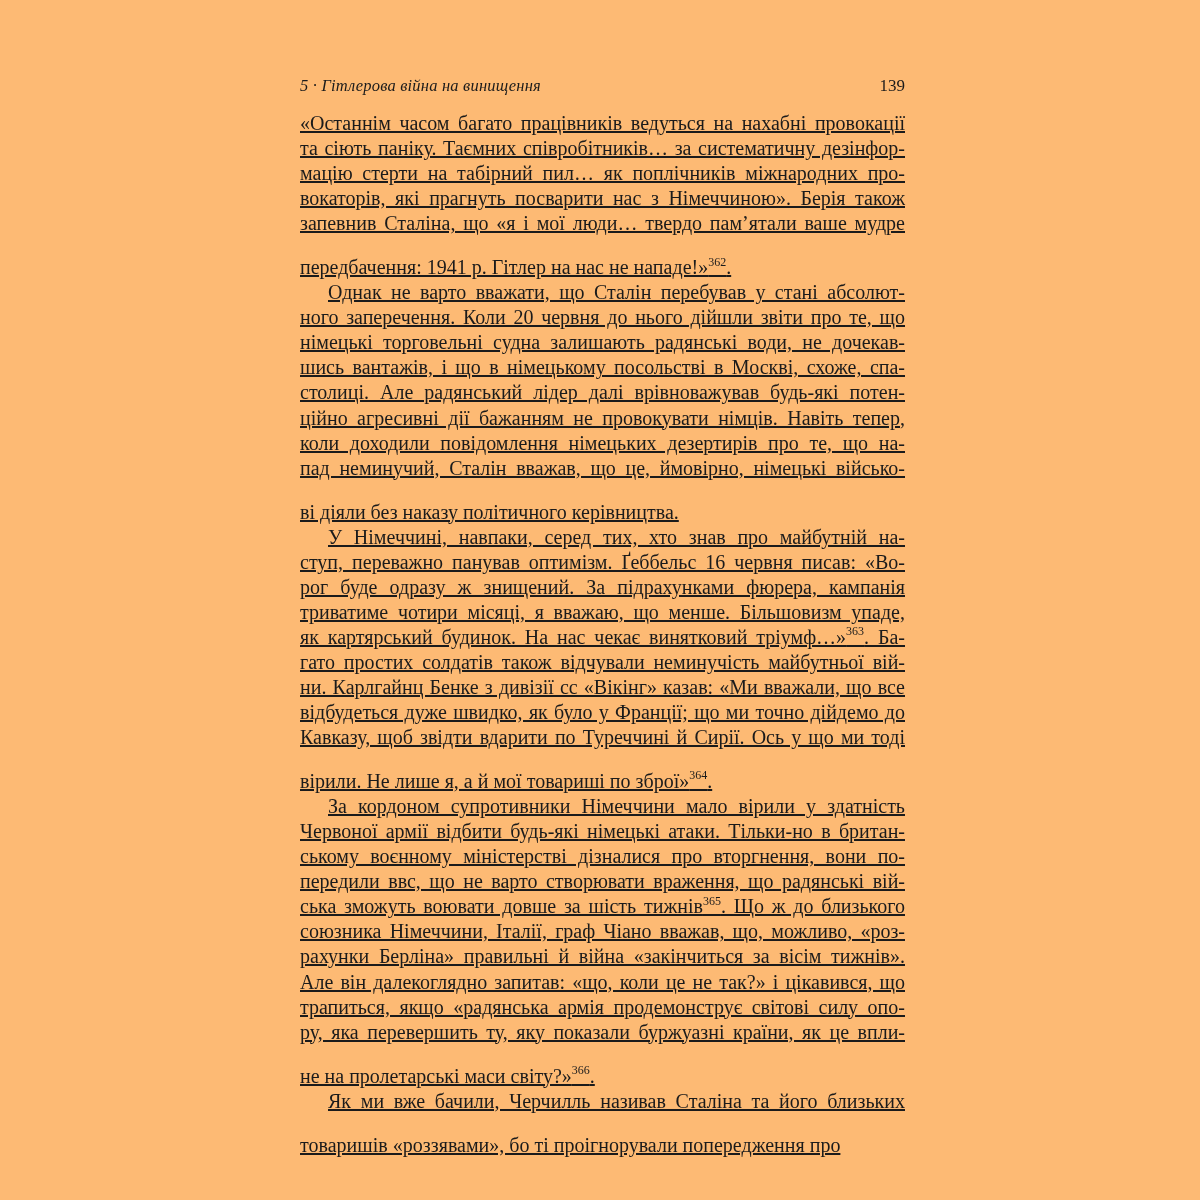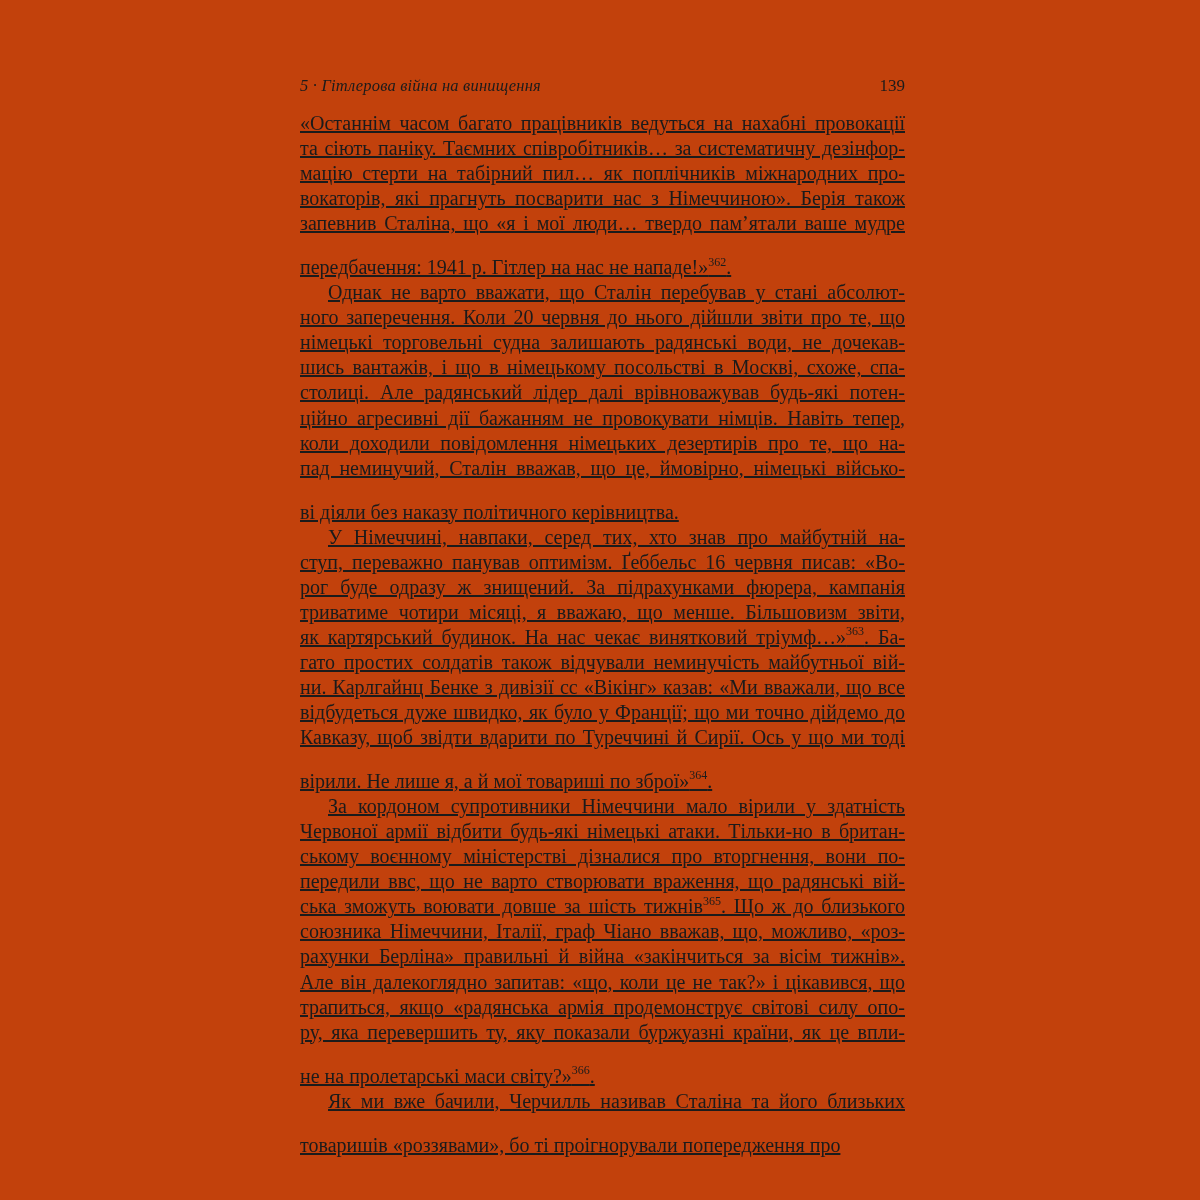--- a/index.html
+++ b/index.html
@@ -4,21 +4,21 @@
   <style>
     html, body {
       margin: 0;
       padding: 0;
       background: #ffffff;
     }
     .page {
       position: relative;
       width: 1200px;
       height: 1200px;
-      background: #c2410c;
+      background: #fdba74;
       font-family: "Liberation Serif", serif;
       color: #1b1b1b;
       overflow: hidden;
     }
     .page-header {
       position: absolute;
       left: 300px;
       top: 64px;
       width: 605px;
       display: flex;
@@ -90,21 +90,21 @@
         <div class="line">столиці. Але радянський лідер далі врівноважував будь-які потен-</div>
         <div class="line">ційно агресивні дії бажанням не провокувати німців. Навіть тепер,</div>
         <div class="line">коли доходили повідомлення німецьких дезертирів про те, що на-</div>
         <div class="line">пад неминучий, Сталін вважав, що це, ймовірно, німецькі військо-</div>
         <div class="line last">ві діяли без наказу політичного керівництва.</div>
       </div>
       <div>
         <div class="line indent">У Німеччині, навпаки, серед тих, хто знав про майбутній на-</div>
         <div class="line">ступ, переважно панував оптимізм. Ґеббельс 16 червня писав: «Во-</div>
         <div class="line">рог буде одразу ж знищений. За підрахунками фюрера, кампанія</div>
-        <div class="line">триватиме чотири місяці, я вважаю, що менше. Більшовизм звіти,</div>
+        <div class="line">триватиме чотири місяці, я вважаю, що менше. Більшовизм упаде,</div>
         <div class="line">як картярський будинок. На нас чекає винятковий тріумф…»<sup class="fn">363</sup>. Ба-</div>
         <div class="line">гато простих солдатів також відчували неминучість майбутньої вій-</div>
         <div class="line">ни. Карлгайнц Бенке з дивізії сс «Вікінг» казав: «Ми вважали, що все</div>
         <div class="line">відбудеться дуже швидко, як було у Франції; що ми точно дійдемо до</div>
         <div class="line">Кавказу, щоб звідти вдарити по Туреччині й Сирії. Ось у що ми тоді</div>
         <div class="line last">вірили. Не лише я, а й мої товариші по зброї»<sup class="fn">364</sup>.</div>
       </div>
       <div>
         <div class="line indent">За кордоном супротивники Німеччини мало вірили у здатність</div>
         <div class="line">Червоної армії відбити будь-які німецькі атаки. Тільки-но в британ-</div>

